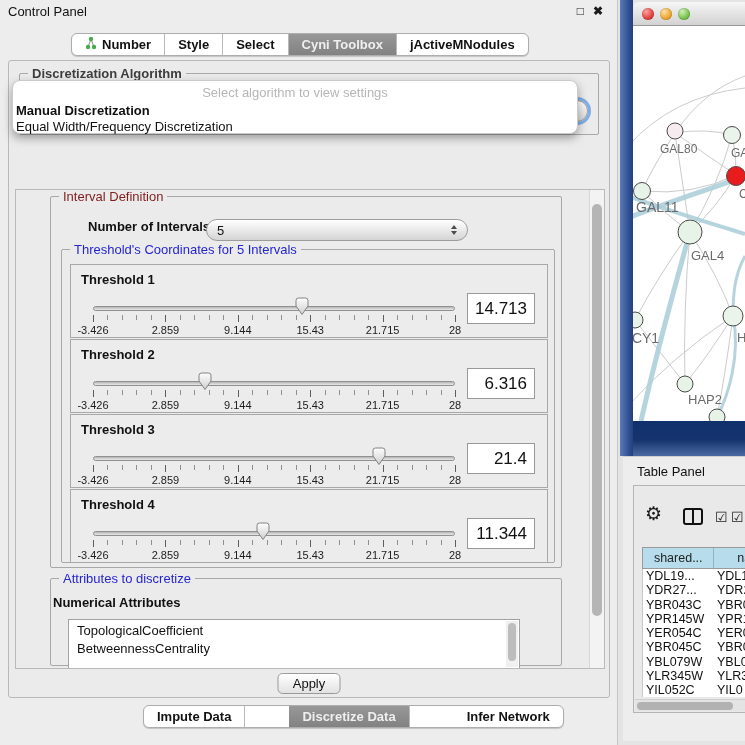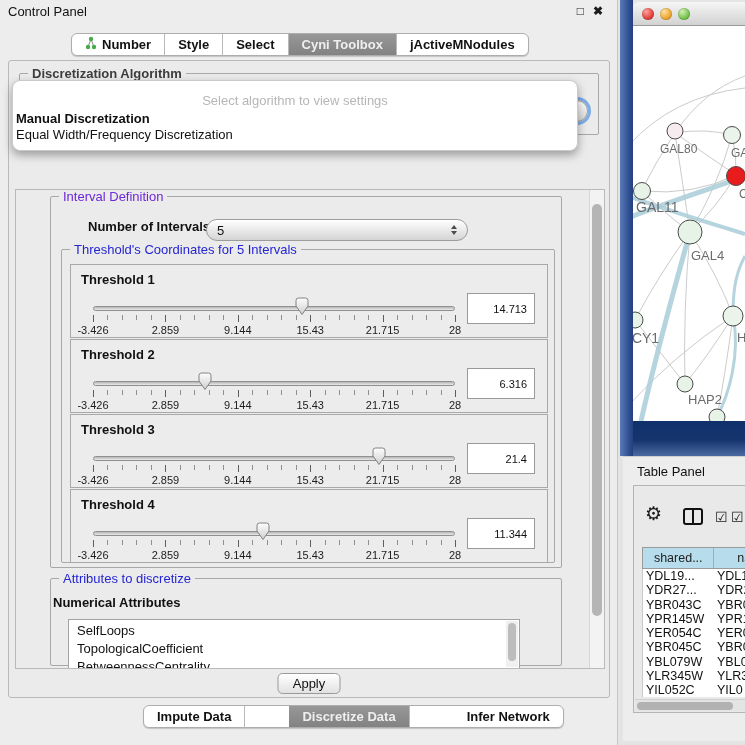--- a/index.html
+++ b/index.html
@@ -16,37 +16,37 @@
   .seg { display:flex; align-items:center; gap:5px; padding:0 13px; font-size:13px; font-weight:bold; color:#111; border-right:1px solid #b9b9b9; white-space:nowrap; }
   .seg:last-child { border-right:none; }
   .seg.selected { background:linear-gradient(#989898,#828282); color:#efefef; }
   #top-tabs { left:71px; top:33px; }
   #bottom-tabs { left:143px; top:705px;gap:44px; }
 
   .cp-body { position:absolute; left:8px; top:60px; width:602px; height:638px; background:#ebebeb; border:1px solid #b9b9b9; border-radius:3px; }
 
   .group { position:absolute; border:1px solid #a8a8a8; border-radius:2px; }
   .legend { position:absolute; top:-8px; left:8px; background:#ebebeb; padding:0 4px; font-size:13px; white-space:nowrap; }
-  .legend.green { color:#6d28d9; }
+  .legend.green { color:#7f1d1d; }
   .legend.blue { color:#2525d2; }
   .legend.dark { color:#3d3d3d; font-weight:bold; }
 
   .combo { position:absolute; background:linear-gradient(#ffffff,#ececec 45%,#d4d4d4); border:1px solid #9c9c9c; border-radius:12px; display:flex; align-items:center; padding:0 26px 0 10px; font-size:13px; box-shadow:inset 0 1px 0 #fff; }
   .combo .arrows { position:absolute; right:10px; top:50%; transform:translateY(-50%); display:flex; flex-direction:column; gap:2px; }
   .tri-up { width:0; height:0; border-left:3.5px solid transparent; border-right:3.5px solid transparent; border-bottom:4.5px solid #4c4c4c; }
   .tri-down { width:0; height:0; border-left:3.5px solid transparent; border-right:3.5px solid transparent; border-top:4.5px solid #4c4c4c; }
   .combo.focus { box-shadow:0 0 0 3px rgba(106,163,230,.85), inset 0 1px 0 #fff; }
 
   #alg-group { left:10px; top:12px; width:580px; height:62px; }
   #alg-combo { left:10px; top:26px; width:558px; height:22px; }
   #table-group { left:10px; top:78px; width:582px; height:48px; }
   #table-combo { left:8px; top:15px; width:564px; height:24px; }
 
   
-  #alg-popup { position:absolute; left:12px; top:80px; width:566px; height:71px; background:#fff; border:1px solid #cacaca; border-radius:8px; box-shadow:0 4px 10px rgba(0,0,0,.35); z-index:50; padding-top:12px; }
+  #alg-popup { position:absolute; left:12px; top:80px; width:566px; height:54px; background:#fff; border:1px solid #cacaca; border-radius:8px; box-shadow:0 4px 10px rgba(0,0,0,.35); z-index:50; padding-top:4px; }
   .popup-prompt { text-align:center; color:#b6b6b6; font-size:13px; height:17px; }
   .popup-item { font-size:13px; padding:1px 4px 1px 3px; height:16px; line-height:15px; }
   .popup-item.bold { font-weight:bold; }
 
   
   #scrollpane { position:absolute; left:6px; top:128px; width:590px; height:480px; border:1px solid #b9b9b9; background:#ebebeb; overflow:hidden; }
   #vscroll { position:absolute; right:0; top:0; width:15px; height:100%; background:#f3f3f3; border-left:1px solid #d6d6d6; }
   #vscroll .thumb-v { position:absolute; left:2px; top:14px; width:10px; height:412px; background:#b5b5b5; border-radius:5px; }
 
   #interval-group { left:34px; top:6px; width:512px; height:372px; }
@@ -57,21 +57,21 @@
   .thr-box { position:relative; width:478px; height:74px; border:1px solid #a8a8a8; background:#ececec; margin-bottom:1px;padding-left:6px; }
   .thr-label { position:absolute; left:10px; top:7px; font-weight:bold; font-size:13px; }
   .slider { position:absolute; left:22px; top:32px; width:362px; height:40px; }
   .track { position:absolute; left:0; right:0; top:9px; height:5px; background:linear-gradient(#b6b6b6,#e9e9e9); border:1px solid #909090; border-radius:3px; }
   .thumb { position:absolute; top:0; width:15px; height:19px; transform:translateX(-50%); }
   .minor-ticks { position:absolute; left:0; right:0; top:18px; height:5px; background-image:repeating-linear-gradient(90deg,#8f8f8f 0 1px,transparent 1px 4%); }
   .major-ticks { position:absolute; inset:0; }
   .mtick { position:absolute; top:18px; width:1px; height:7px; background:#5e5e5e; }
   .tick-labels { position:absolute; inset:0; }
   .tlabel { position:absolute; top:27px; transform:translateX(-50%); font-size:11px; color:#1c1c1c; white-space:nowrap; }
-  .value-box { position:absolute; left:396px; top:28px; width:68px; height:31px; background:#fff; border:1px solid #999; display:flex; align-items:center; justify-content:flex-end; padding-right:7px; font-size:11px; }
+  .value-box { position:absolute; left:396px; top:28px; width:68px; height:31px; background:#fff; border:1px solid #999; display:flex; align-items:center; justify-content:flex-end; padding-right:7px; font-size:17px; }
 
   #attrs-group { left:34px; top:388px; width:512px; height:88px; }
   #attrs-subtitle { position:absolute; left:2px; top:16px; font-weight:bold; }
   #attr-list { position:absolute; left:17px; top:40px; width:452px; height:50px; background:#fff; border:1px solid #a2a2a2; overflow:hidden; padding:2px 0 0 8px; line-height:18px; font-size:13px; }
   #attr-vscroll { position:absolute; right:1px; top:1px; width:12px; height:46px; background:#f0f0f0; }
   #attr-vscroll .thumb-v { position:absolute; left:2px; top:2px; width:8px; height:38px; background:#bdbdbd; border-radius:4px; }
 
   #apply-btn { position:absolute; left:50%; transform:translateX(-50%); top:612px; width:63px; height:21px; background:linear-gradient(#ffffff,#e2e2e2); border:1px solid #9a9a9a; border-radius:5px; font-size:13px; display:flex; align-items:center; justify-content:center; }
 
   
@@ -320,21 +320,20 @@
     <div class="value-box">11.344</div>
   </div>
 </div>
         </div>
       </div>
 
       <div class="group" id="attrs-group">
         <span class="legend blue">Attributes to discretize</span>
         <span id="attrs-subtitle">Numerical Attributes</span>
         <div id="attr-list">
-          <div class="attr-item">SelfLoops</div>
           <div class="attr-item">TopologicalCoefficient</div>
           <div class="attr-item">BetweennessCentrality</div>
           <div id="attr-vscroll">
               <div class="thumb-v"></div>
             </div>
         </div>
       </div>
 
       <div id="vscroll">
           <div class="thumb-v"></div>

